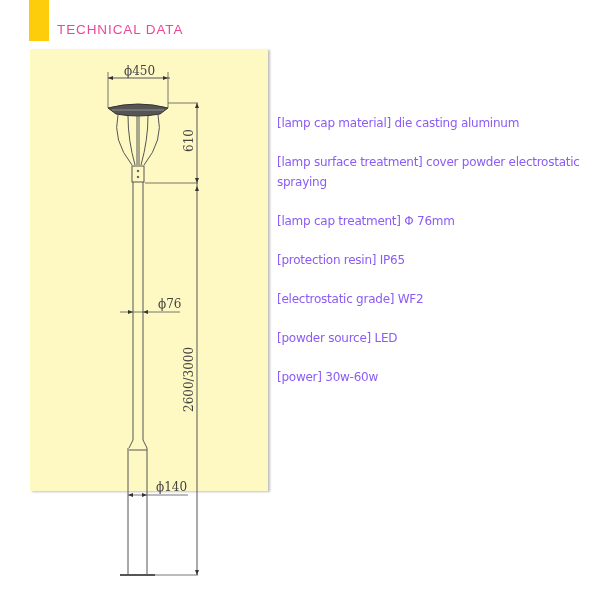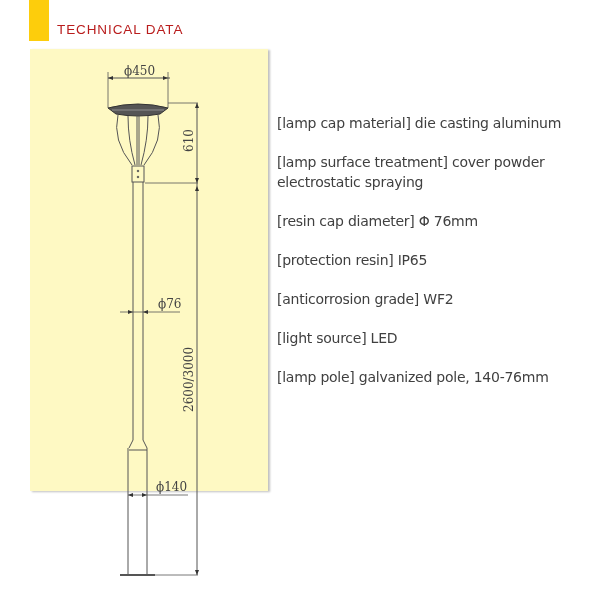--- a/index.html
+++ b/index.html
@@ -1,21 +1,21 @@
 <!DOCTYPE html>
 <html><head>
   <meta charset="utf-8">
   <style>
     html, body { margin: 0; padding: 0; background: #ffffff; }
     body { width: 600px; height: 600px; position: relative; overflow: hidden; font-family: "DejaVu Sans", sans-serif; }
     .yellow-bar { position: absolute; left: 29px; top: 0; width: 20px; height: 41px; background: #fdcd0c; }
-    .title { position: absolute; left: 57px; top: 22px; font-family: "Liberation Sans", sans-serif; font-size: 13.5px; letter-spacing: 0.9px; color: #b91c1c; }
+    .title { position: absolute; left: 57px; top: 22px; font-family: "Liberation Sans", sans-serif; font-size: 13.5px; letter-spacing: 0.9px; color: #ec4899; }
     .panel { position: absolute; left: 30px; top: 49px; width: 238px; height: 442px; background: #fef9c3; box-shadow: 2px 1px 2px rgba(0,0,0,0.25); }
     .drawing { position: absolute; left: 0; top: 0; }
-    .specs { position: absolute; left: 277px; top: 113px; width: 310px; font-family: "DejaVu Sans", sans-serif; font-size: 14px; line-height: 20px; color: #404040; }
+    .specs { position: absolute; left: 277px; top: 113px; width: 310px; font-family: "DejaVu Sans", sans-serif; font-size: 12px; line-height: 20px; color: #8b5cf6; }
     .spec { margin: 0 0 19px 0; letter-spacing: -0.25px; }
     .dim-label { font-family: "DejaVu Serif", serif; font-size: 12px; fill: #444; }
   </style>
 </head>
 <body>
 
 <div class="yellow-bar"></div>
 <div class="title">TECHNICAL DATA</div>
 
 <div class="panel">
@@ -79,18 +79,18 @@
     <text class="dim-label" transform="translate(193,152) rotate(-90)">610</text>
     <text class="dim-label" x="158" y="308">ϕ76</text>
     <text class="dim-label" transform="translate(193,412) rotate(-90)">2600/3000</text>
     <text class="dim-label" x="156" y="491">ϕ140</text>
   </svg>
 </div>
 
 <div class="specs">
   <div class="spec">[lamp cap material] die casting aluminum</div>
   <div class="spec">[lamp surface treatment] cover powder electrostatic spraying</div>
-  <div class="spec">[resin cap diameter] Φ 76mm</div>
+  <div class="spec">[lamp cap treatment] Φ 76mm</div>
   <div class="spec">[protection resin] IP65</div>
-  <div class="spec">[anticorrosion grade] WF2</div>
-  <div class="spec">[light source] LED</div>
-  <div class="spec">[lamp pole] galvanized pole, 140-76mm</div>
+  <div class="spec">[electrostatic grade] WF2</div>
+  <div class="spec">[powder source] LED</div>
+  <div class="spec">[power] 30w-60w</div>
 </div>
 
 </body></html>

